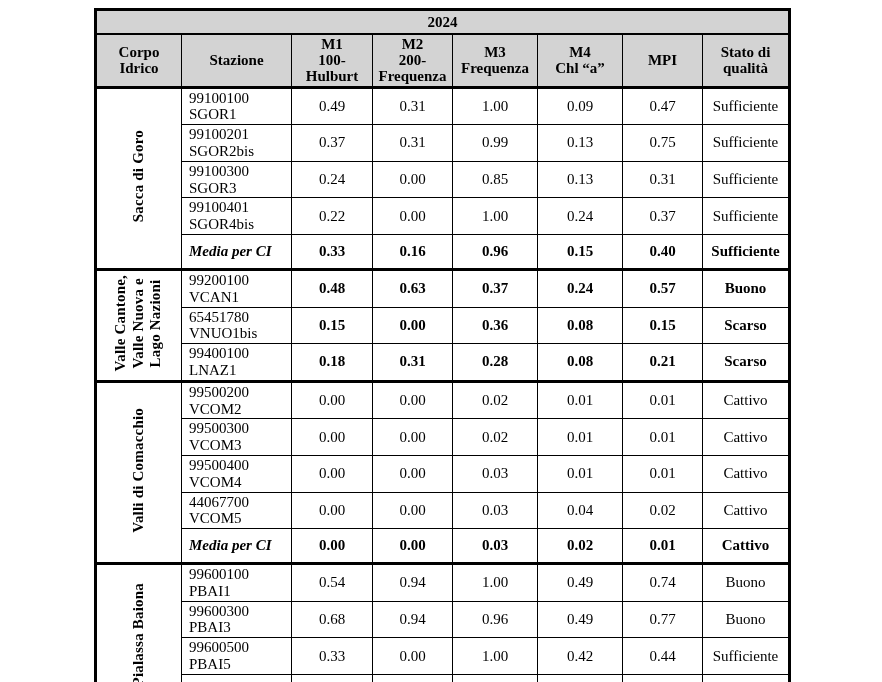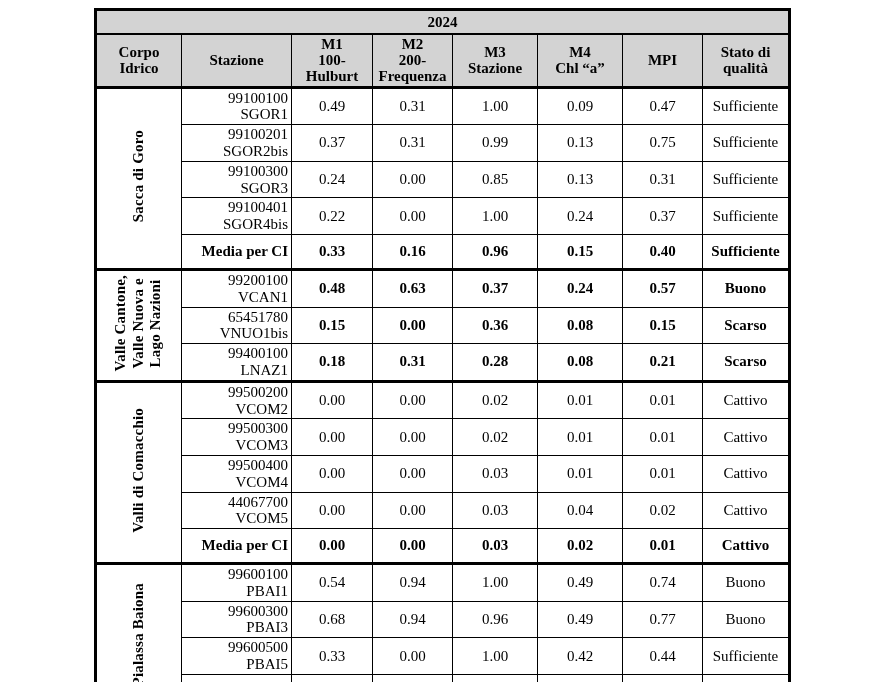--- a/index.html
+++ b/index.html
@@ -47,21 +47,21 @@
     text-align: center;
     white-space: pre-line;
     line-height: 1.08;
     height: 48px;
     border-bottom: 3px solid #000;
   }
   
   tbody tr { height: 35px; }
   td.val, td.stato { text-align: center; }
   td.station {
-    text-align: right;
+    text-align: left;
     white-space: pre-line;
     line-height: 1.12;
     padding-left: 7px;
   }
   
   td.group-label-cell {
     text-align: center;
     vertical-align: middle;
     padding: 0;
   }
@@ -70,21 +70,21 @@
     writing-mode: vertical-rl;
     transform: rotate(180deg);
     font-weight: bold;
     white-space: pre-line;
     line-height: 1.18;
     font-size: 15px;
     letter-spacing: 0.2px;
   }
   
   tr.bold-vals td.val, tr.bold-vals td.stato { font-weight: bold; }
-  tr.media-row td.station { font-weight: bold; }
+  tr.media-row td.station { font-weight: bold; font-style: italic; }
   
   tr.group-start td { border-top: 3px solid #000; }
 </style>
 </head>
 <body>
 
 <div class="page">
   <table class="quality-table">
     <colgroup>
       <col style="width:86px">
@@ -104,21 +104,21 @@
         <th>Corpo
 Idrico</th>
         <th>Stazione</th>
         <th>M1
 100-
 Hulburt</th>
         <th>M2
 200-
 Frequenza</th>
         <th>M3
-Stazione</th>
+Frequenza</th>
         <th>M4
 Chl “a”</th>
         <th>MPI</th>
         <th>Stato di
 qualità</th>
       </tr>
     </thead>
 
     <tbody>
       <tr>

